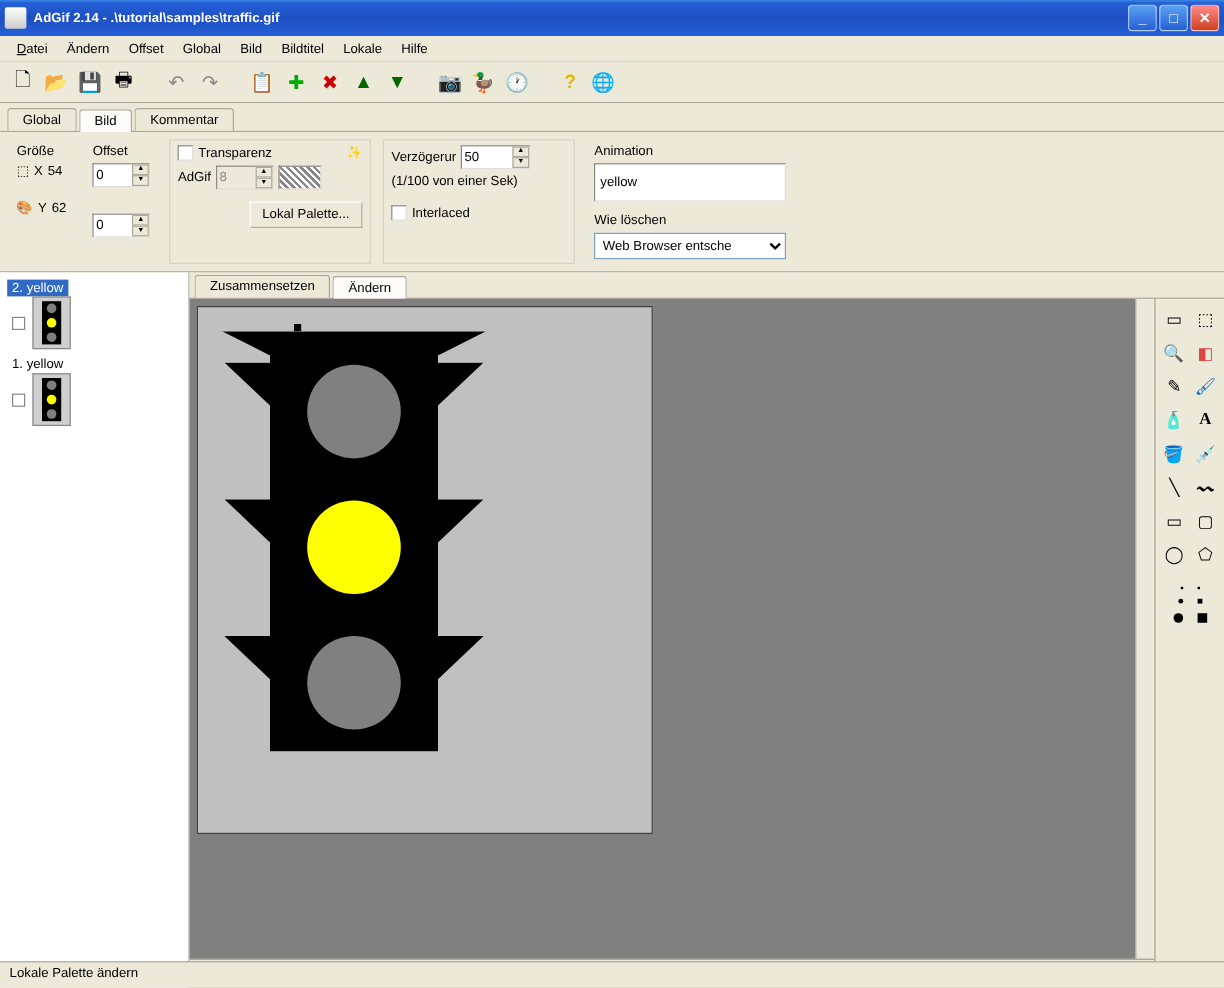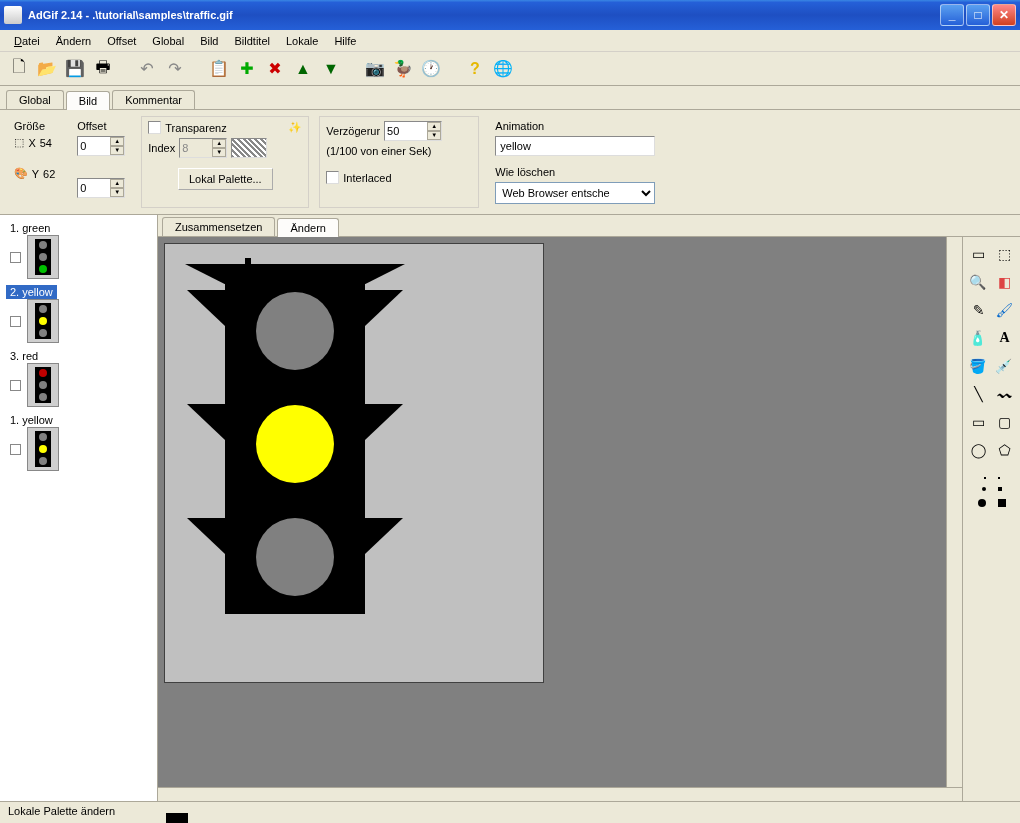--- a/index.html
+++ b/index.html
@@ -28,21 +28,21 @@
 .group { border: 1px solid #d4d0c8; padding: 4px 6px; display: flex; flex-direction: column; gap: 4px; }
 .group.noborder { border: none; }
 .lbl { font-size: 11px; }
 .row { display: flex; align-items: center; gap: 4px; }
 .spin { width: 48px; height: 20px; border: 1px inset #ddd; background: white; display: flex; align-items: center; padding: 0 2px; position: relative; }
 .spin input { border: none; width: 28px; font-size: 11px; outline: none; }
 .spin .arrows { position: absolute; right: 0; top: 0; bottom: 0; width: 14px; display: flex; flex-direction: column; }
 .spin .arrows div { flex: 1; background: #ece9d8; border: 1px solid #aca899; font-size: 6px; text-align: center; line-height: 7px; }
 .checkbox { width: 13px; height: 13px; border: 1px inset #ddd; background: white; }
 .btn { padding: 2px 10px; border: 1px outset #fff; background: #ece9d8; cursor: pointer; height: 22px; display: inline-flex; align-items: center; }
-input.textfield { border: 1px inset #ddd; background: white; padding: 2px 4px; height: 20px; font-size: 11px; }
+input.textfield { border: 1px inset #ddd; background: white; padding: 2px 4px; height: 32px; font-size: 11px; }
 select.combo { border: 1px solid #7f9db9; background: white; padding: 1px 2px; height: 22px; font-size: 11px; }
 .hatch { width: 36px; height: 20px; border: 1px inset #ddd; background: repeating-linear-gradient(45deg,#888,#888 2px,#fff 2px,#fff 4px); }
 
 .workspace { display: flex; height: 638px; }
 .framelist { width: 158px; background: #fff; border-right: 1px solid #aca899; padding: 4px 2px; overflow: auto; }
 .frame-item { padding: 2px 4px; display: flex; flex-direction: column; align-items: flex-start; cursor: pointer; margin-bottom: 2px; }
 .frame-item .fcap { display: block; padding: 1px 4px; }
 .frame-item.selected .fcap { background: #316ac5; color: white; }
 .frame-item .thumb-row { display:flex; align-items:center; gap:6px; padding-left: 4px;}
 .frame-item .fcheck { width:11px; height:11px; border:1px solid #888; background:white; }
@@ -170,31 +170,31 @@
         </div>
       </div>
   </div>
   <div class="group" style="width:168px">
     <div class="row">
         <div class="checkbox"></div>
         <span>Transparenz</span>
         <span style="margin-left:auto;color:#888">✨</span>
       </div>
     <div class="row">
-        <span>Index</span>
+        <span>AdGif</span>
       <div class="spin" style="background:#ece9d8">
           <input disabled="" style="background: rgb(236, 233, 216); color: rgb(136, 136, 136);" value="8">
           <div class="arrows">
             <div>▲</div>
             <div>▼</div>
           </div>
         </div>
       <div class="hatch"></div>
     </div>
-    <div class="row" style="justify-content:center;margin-top:6px">
+    <div class="row" style="justify-content:flex-end;margin-top:6px">
         <button class="btn">Lokal Palette...</button>
       </div>
   </div>
   <div class="group" style="width:160px">
     <div class="row">
         <span>Verzögerur</span>
       <div class="spin" style="width:58px">
           <input value="50" style="">
           <div class="arrows">
             <div>▲</div>
@@ -211,54 +211,28 @@
   <div class="group noborder" style="width:180px">
     <div class="lbl">Animation</div>
     <input class="textfield" style="width: 160px;" value="yellow">
     <div class="lbl" style="margin-top:6px">Wie löschen</div>
     <select class="combo" style="width:160px"><option>Web Browser entsche</option></select>
   </div>
 </div>
 
 <div class="workspace">
   <div class="framelist" id="framelist">
-      <div class="frame-item">
-        <span class="fcap">1. green</span>
-   <div class="thumb-row">
-          <div class="fcheck"></div>
-   <div class="tl-thumb">
-            <div class="body">
-     <div class="l l1" style="background:#808080"></div>
-     <div class="l l2" style="background:#808080"></div>
-     <div class="l l3" style="background:#00c000"></div>
-   </div>
-          </div>
-        </div>
-      </div>
       <div class="frame-item selected">
         <span class="fcap">2. yellow</span>
    <div class="thumb-row">
           <div class="fcheck"></div>
    <div class="tl-thumb">
             <div class="body">
      <div class="l l1" style="background:#808080"></div>
      <div class="l l2" style="background:#ffff00"></div>
-     <div class="l l3" style="background:#808080"></div>
-   </div>
-          </div>
-        </div>
-      </div>
-      <div class="frame-item">
-        <span class="fcap">3. red</span>
-   <div class="thumb-row">
-          <div class="fcheck"></div>
-   <div class="tl-thumb">
-            <div class="body">
-     <div class="l l1" style="background:#c00000"></div>
-     <div class="l l2" style="background:#808080"></div>
      <div class="l l3" style="background:#808080"></div>
    </div>
           </div>
         </div>
       </div>
       <div class="frame-item">
         <span class="fcap">1. yellow</span>
    <div class="thumb-row">
           <div class="fcheck"></div>
    <div class="tl-thumb">

